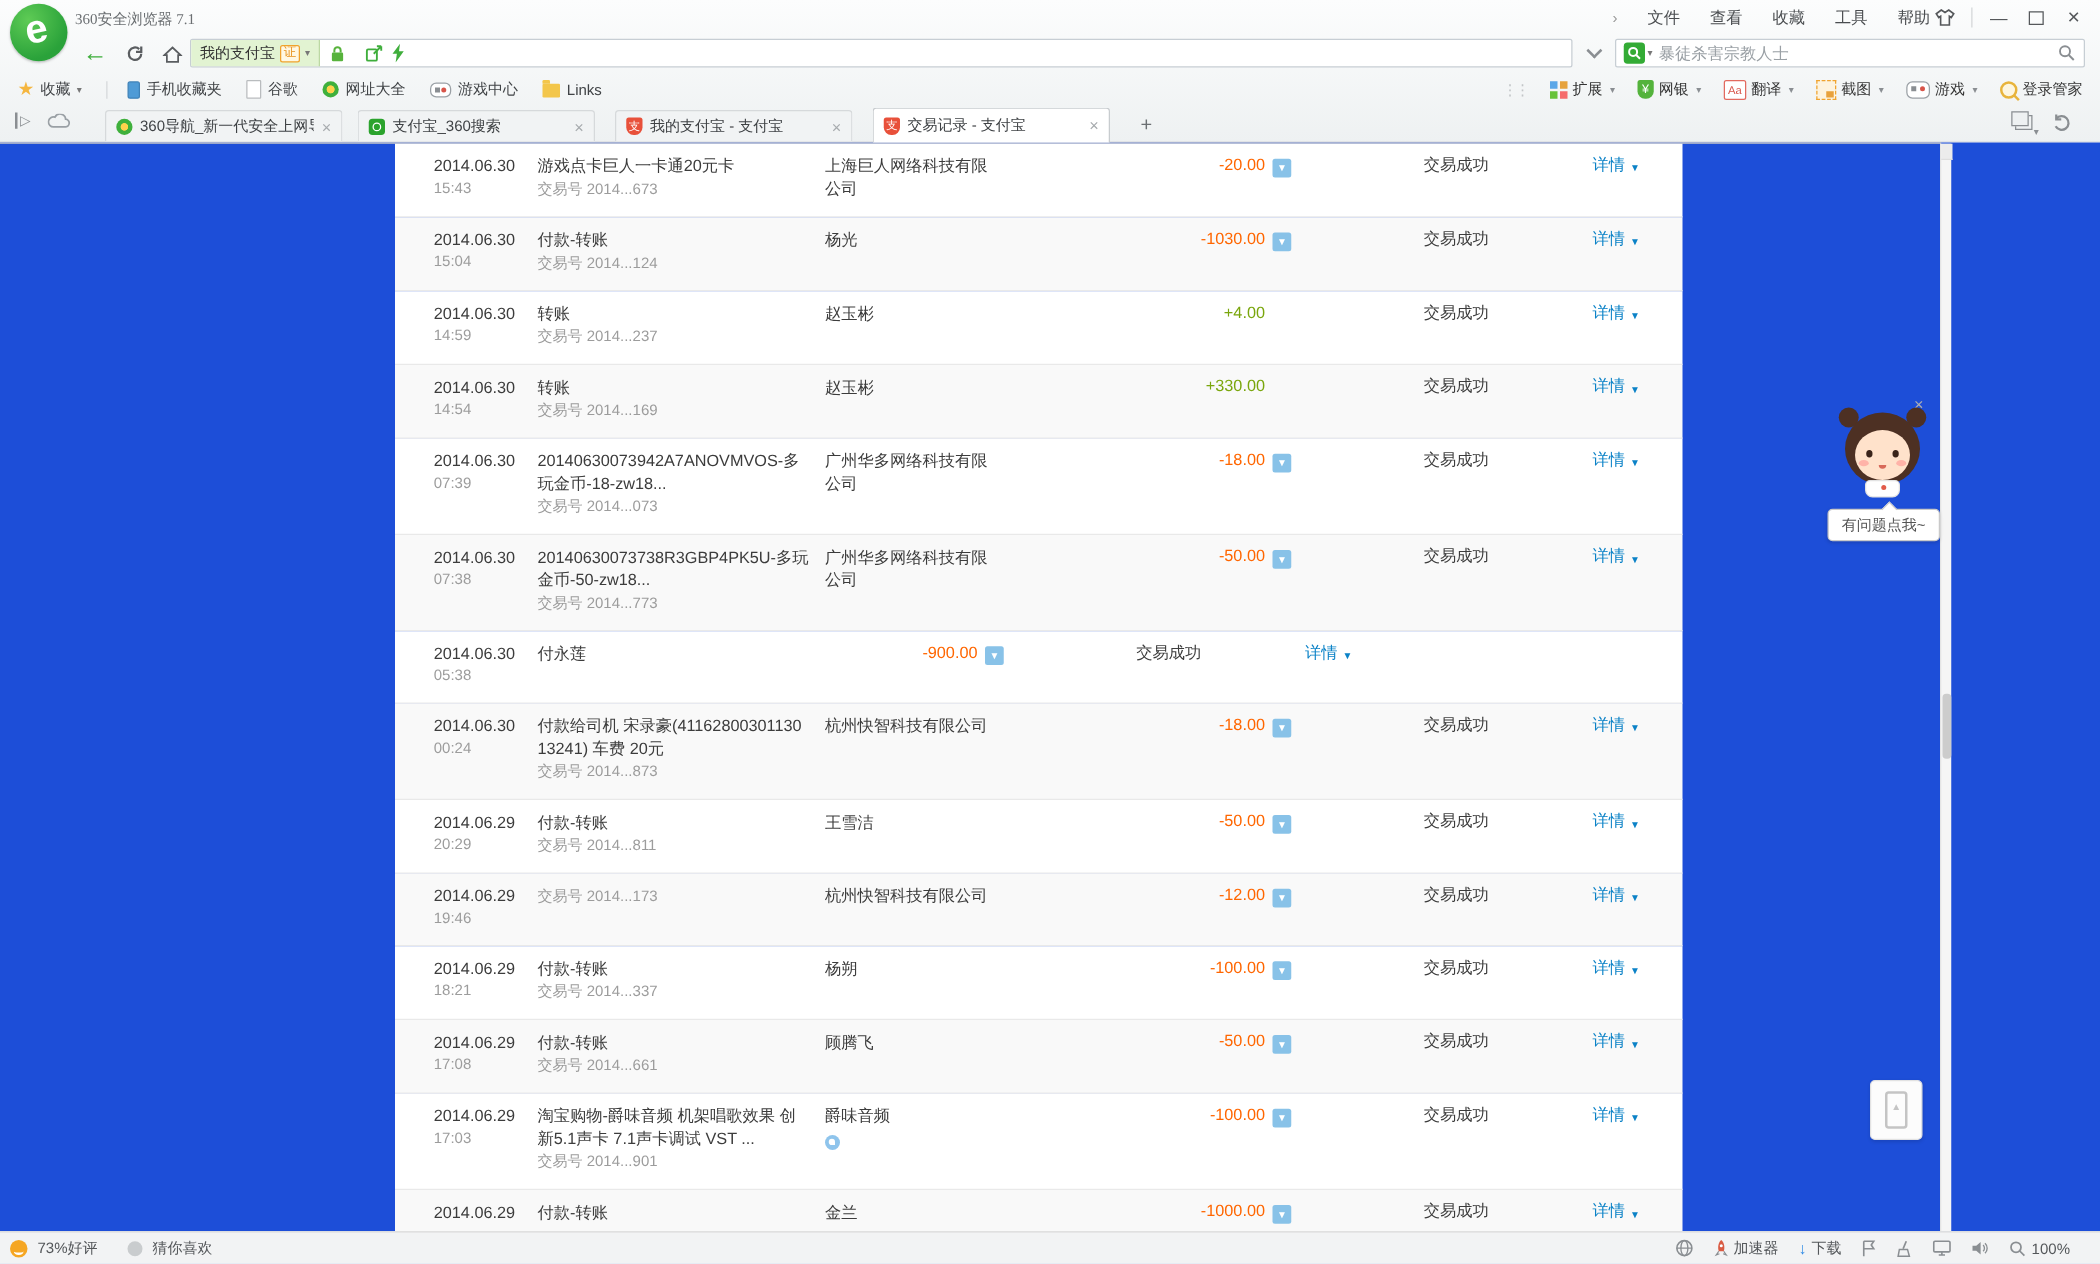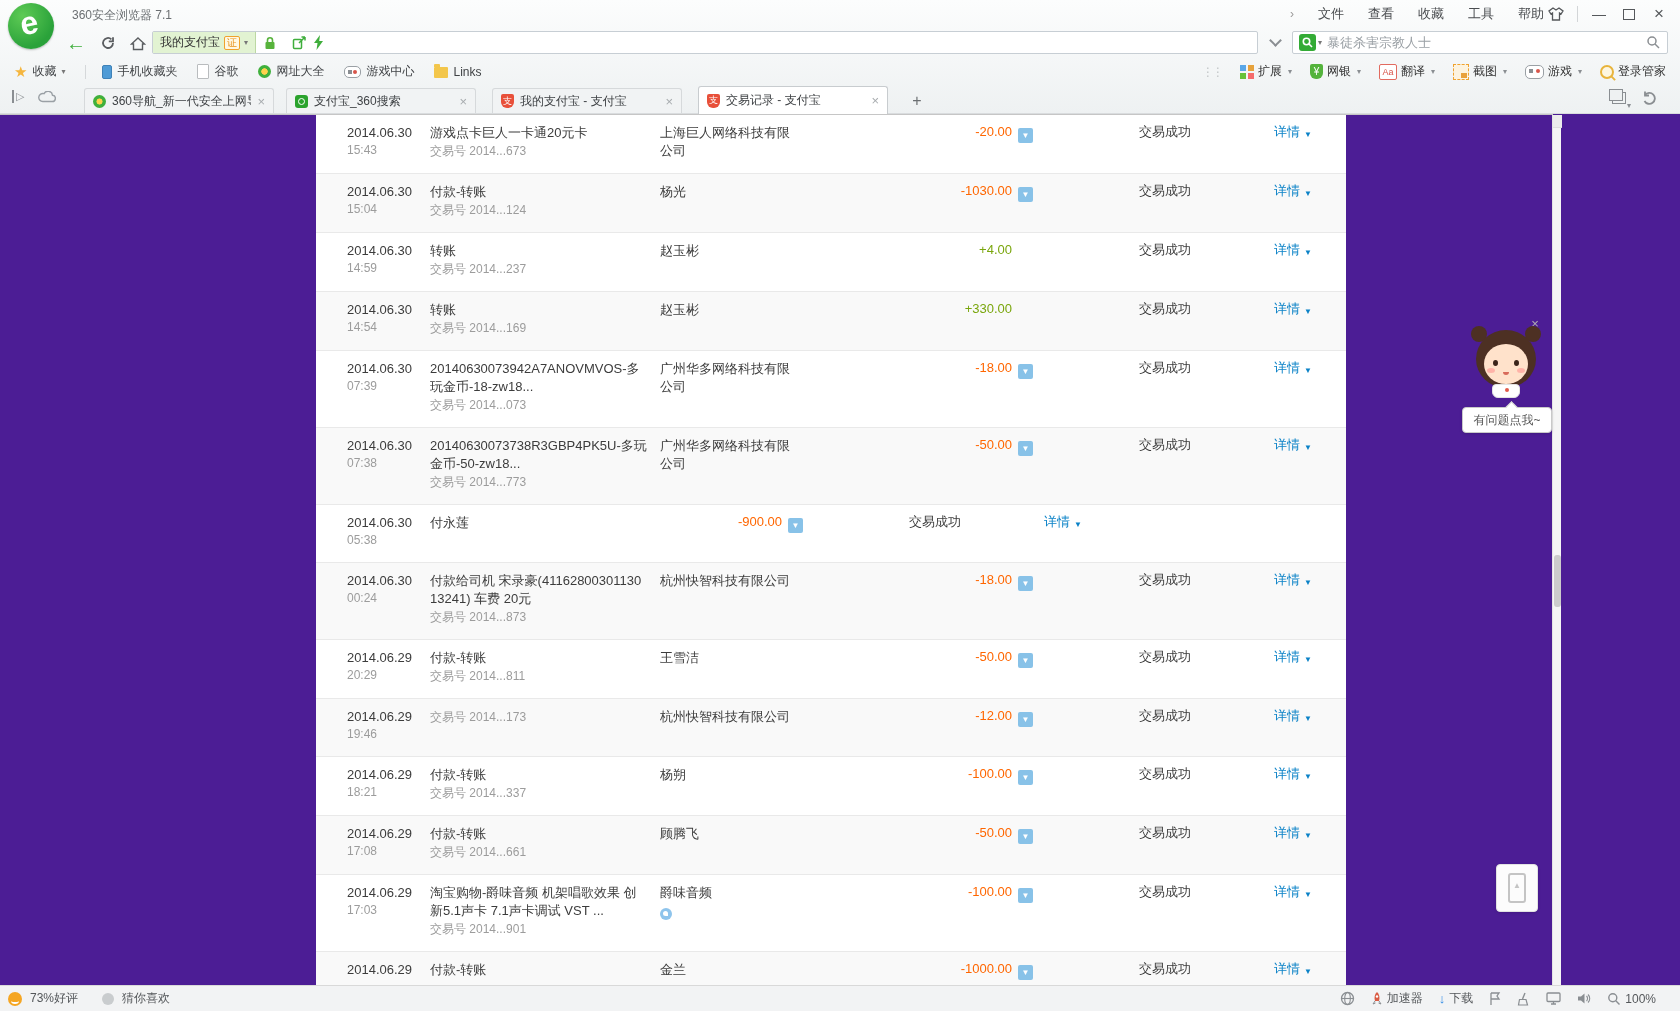--- a/index.html
+++ b/index.html
@@ -11,21 +11,21 @@
   
   .chrome{position:absolute;left:0;top:0;width:1680px;height:114px;
     background:linear-gradient(#fcfdfd,#eef1f2);border-bottom:1px solid #d9dcde;box-sizing:border-box;}
   
   .titlebar{position:absolute;left:0;top:0;right:0;height:28px;}
   .logo360{position:absolute;left:8px;top:3px;width:46px;height:46px;border-radius:50%;
     background:radial-gradient(circle at 32% 28%,#5ecb55,#2aa23a 70%);z-index:30;
     box-shadow:0 1px 2px rgba(0,0,0,.25);}
   .logo360::after{content:"e";position:absolute;left:12px;top:2px;color:#fff;
     font-size:32px;font-weight:bold;transform:rotate(-12deg);}
-  .win-title{position:absolute;left:72px;top:7px;font-size:12px;color:#6b6f72;}
+  .win-title{position:absolute;left:60px;top:7px;font-size:12px;color:#6b6f72;font-family:Liberation Serif, serif;}
   .menubar{position:absolute;right:136px;top:0;height:28px;display:flex;align-items:center;gap:24px;font-size:13px;color:#4a4d50;}
   .menu-expand{color:#9a9a9a;font-size:12px;}
   .menubar span{cursor:default;}
   .winbtns{position:absolute;right:6px;top:2px;height:24px;display:flex;align-items:center;}
   .winbtn{width:30px;height:22px;display:flex;align-items:center;justify-content:center;color:#55585b;font-size:14px;}
   .winbtn .sq{width:10px;height:9px;border:1.5px solid #55585b;display:inline-block;}
   .win-sep{width:1px;height:16px;background:#d3d6d8;margin:0 6px;}
   
   .navrow{position:absolute;left:0;top:28px;right:0;height:29px;}
   .navbtn{position:absolute;top:3px;width:24px;height:24px;display:flex;align-items:center;justify-content:center;}
@@ -92,21 +92,21 @@
   .fav-s360::after{content:"";position:absolute;left:3px;top:3px;width:5px;height:5px;border:1.5px solid #fff;border-radius:50%;}
   .fav-alipay{width:13px;height:14px;background:#e8503a;border-radius:2px 2px 6px 6px;color:#fff;font-size:9px;
     display:flex;align-items:center;justify-content:center;flex:none;}
   .newtab{position:absolute;left:905px;top:5px;width:24px;height:20px;display:flex;align-items:center;justify-content:center;
     font-size:16px;color:#6b6f72;}
   .tab-tools-right{position:absolute;right:22px;top:5px;display:flex;align-items:center;gap:16px;}
   .tiles{position:relative;width:14px;height:12px;border:1.5px solid #8a8e92;box-sizing:border-box;}
   .tiles::before{content:"";position:absolute;left:-4px;top:-4px;width:14px;height:12px;border:1.5px solid #8a8e92;box-sizing:border-box;background:#eef1f2;}
   .tiles::after{content:"▾";position:absolute;right:-6px;bottom:-7px;font-size:8px;color:#8a8e92;}
   
-  .content{position:absolute;left:0;top:114px;width:1680px;height:871px;background:#4c1d95;}
+  .content{position:absolute;left:0;top:114px;width:1680px;height:871px;background:#1d4ed8;}
   .content-topline{position:absolute;left:0;top:0;width:1553px;height:1px;background:#c6c6c6;}
   .txtable{position:absolute;left:316px;top:1px;width:1030px;}
   .trow{display:flex;border-bottom:1px solid #e9e9e9;padding:9px 0 13px 0;box-sizing:border-box;min-height:53px;background:#fff;}
   .trow.alt{background:#f9f9f9;}
   .c-date{width:114px;box-sizing:border-box;padding-left:31px;flex:none;}
   .c-date .d{font-size:13px;color:#3c3c3c;line-height:18px;}
   .c-date .t{font-size:12px;color:#9c9c9c;line-height:17px;}
   .c-desc{width:230px;flex:none;padding-right:12px;box-sizing:border-box;}
   .c-desc .desc{font-size:13px;color:#3c3c3c;line-height:18px;word-break:break-all;}
   .c-desc .txn{font-size:12px;color:#9c9c9c;line-height:17px;margin-top:1px;}

